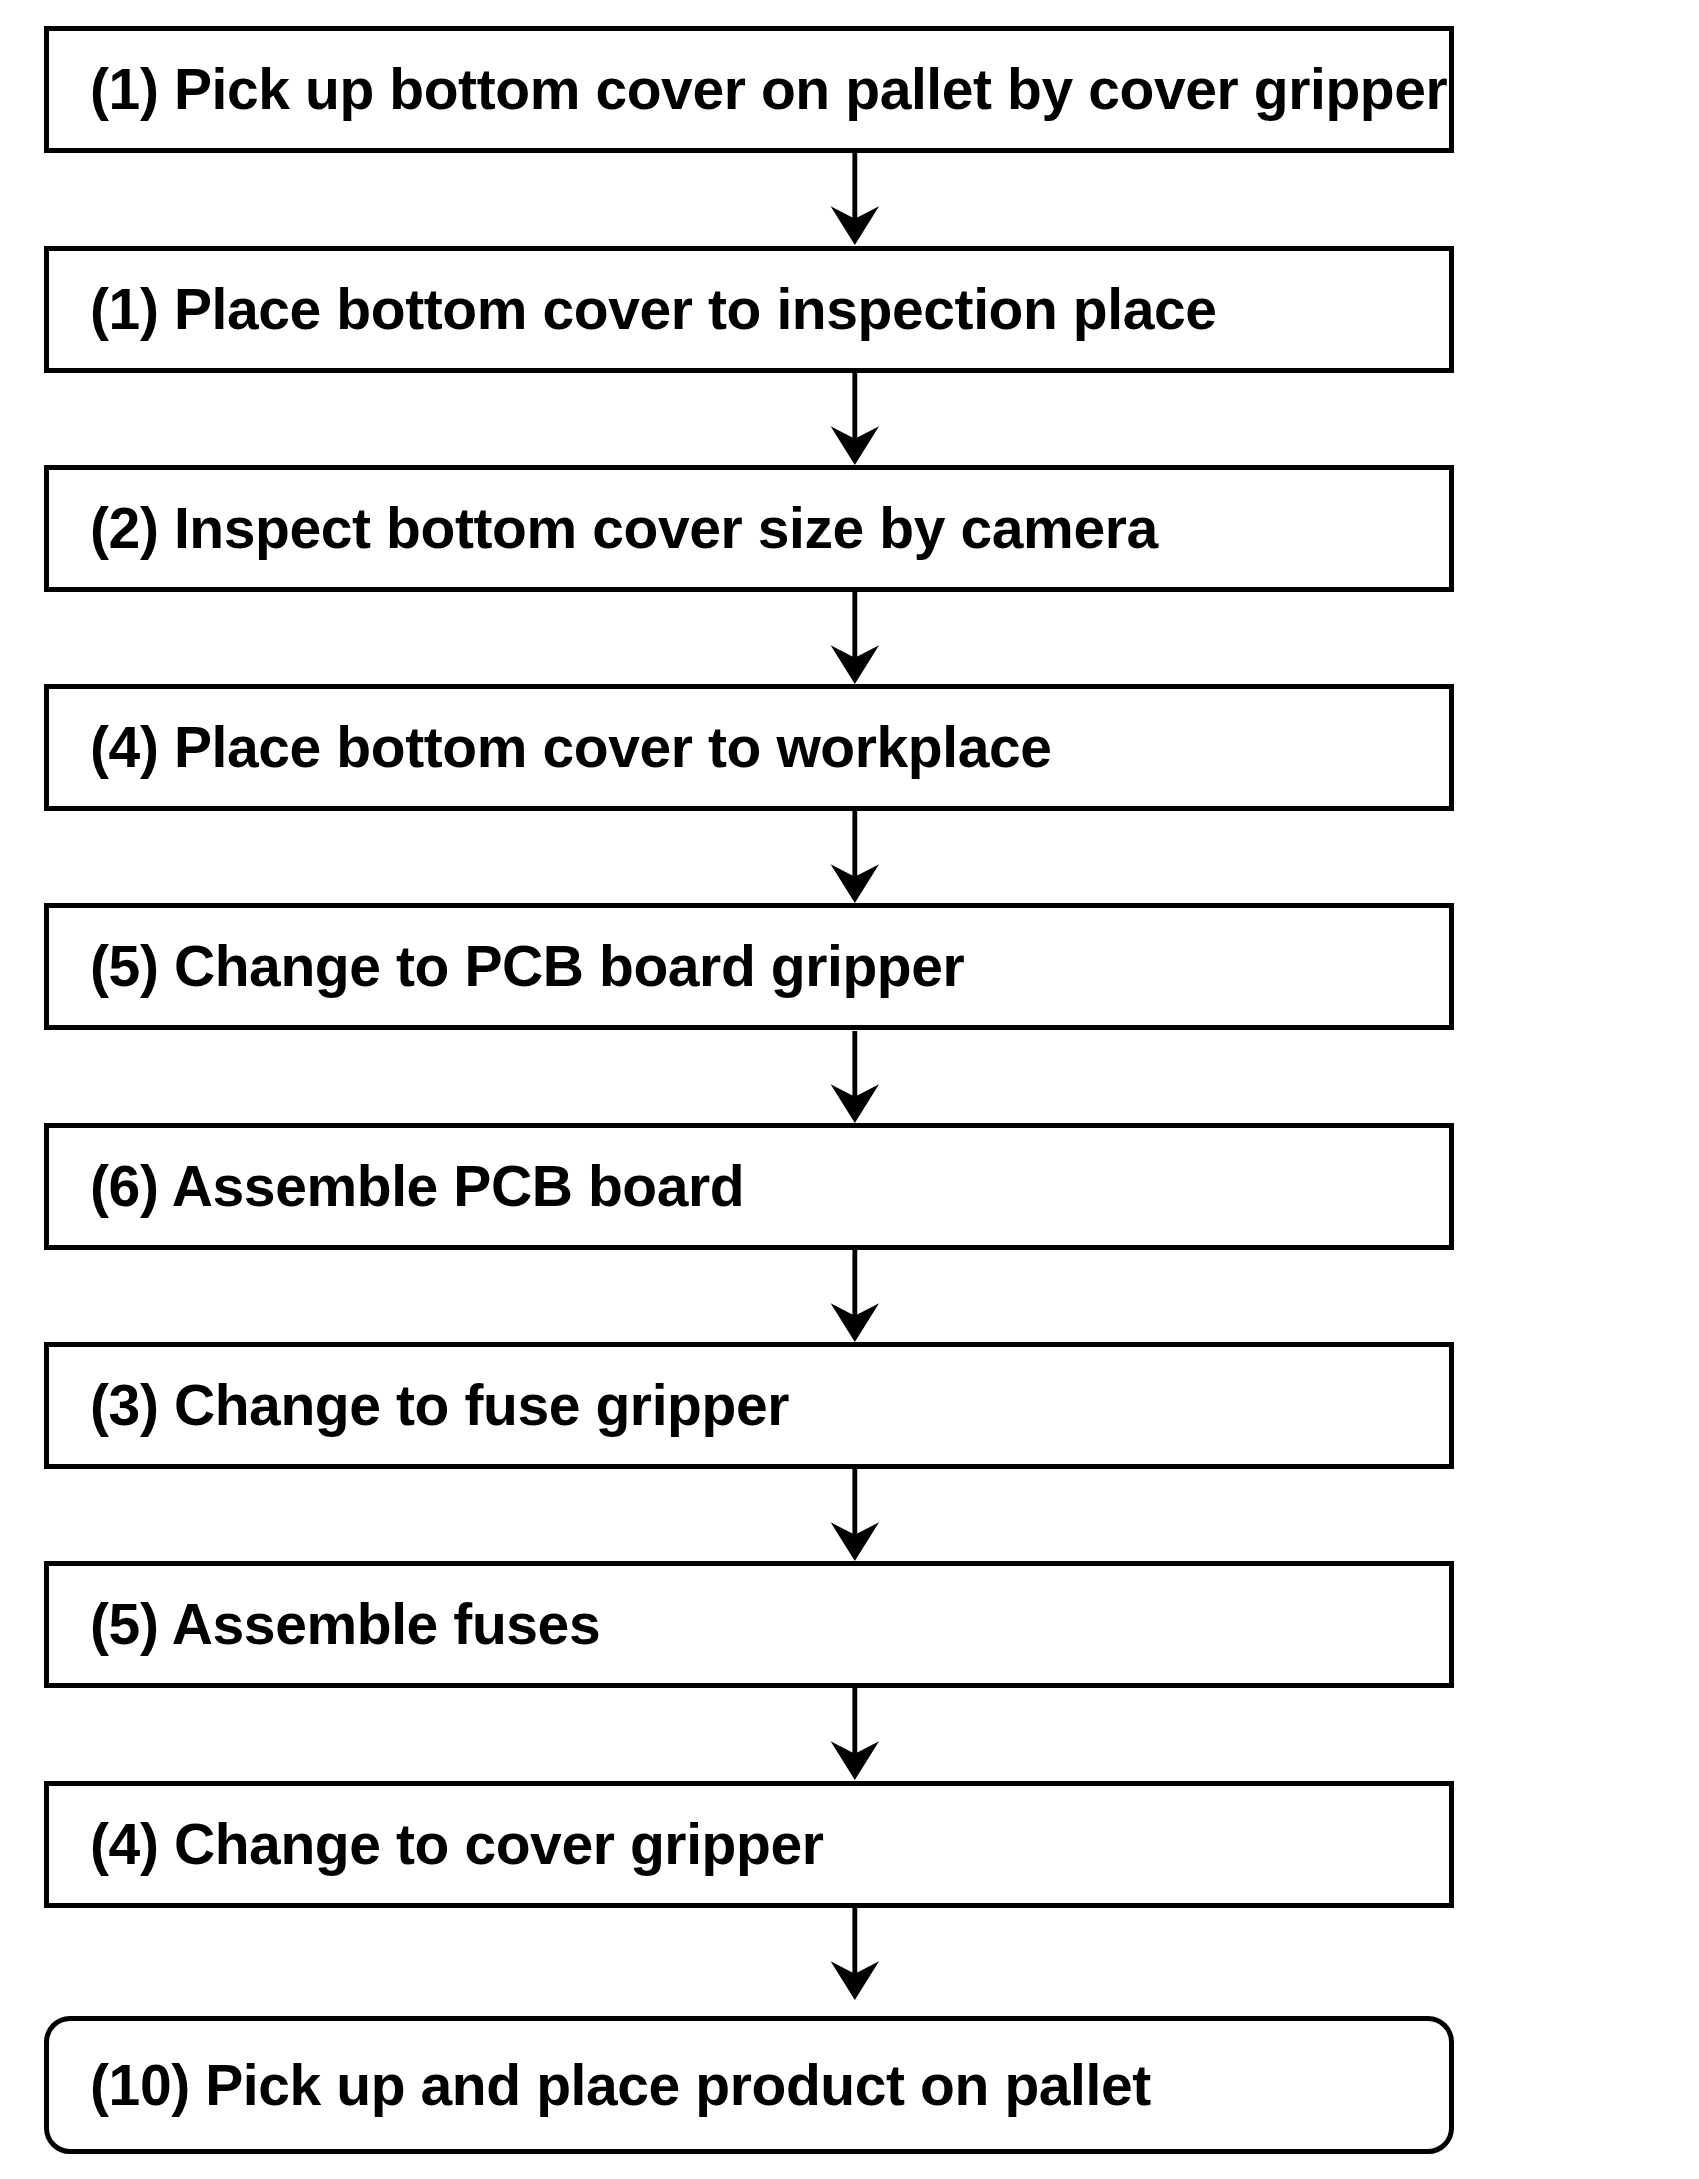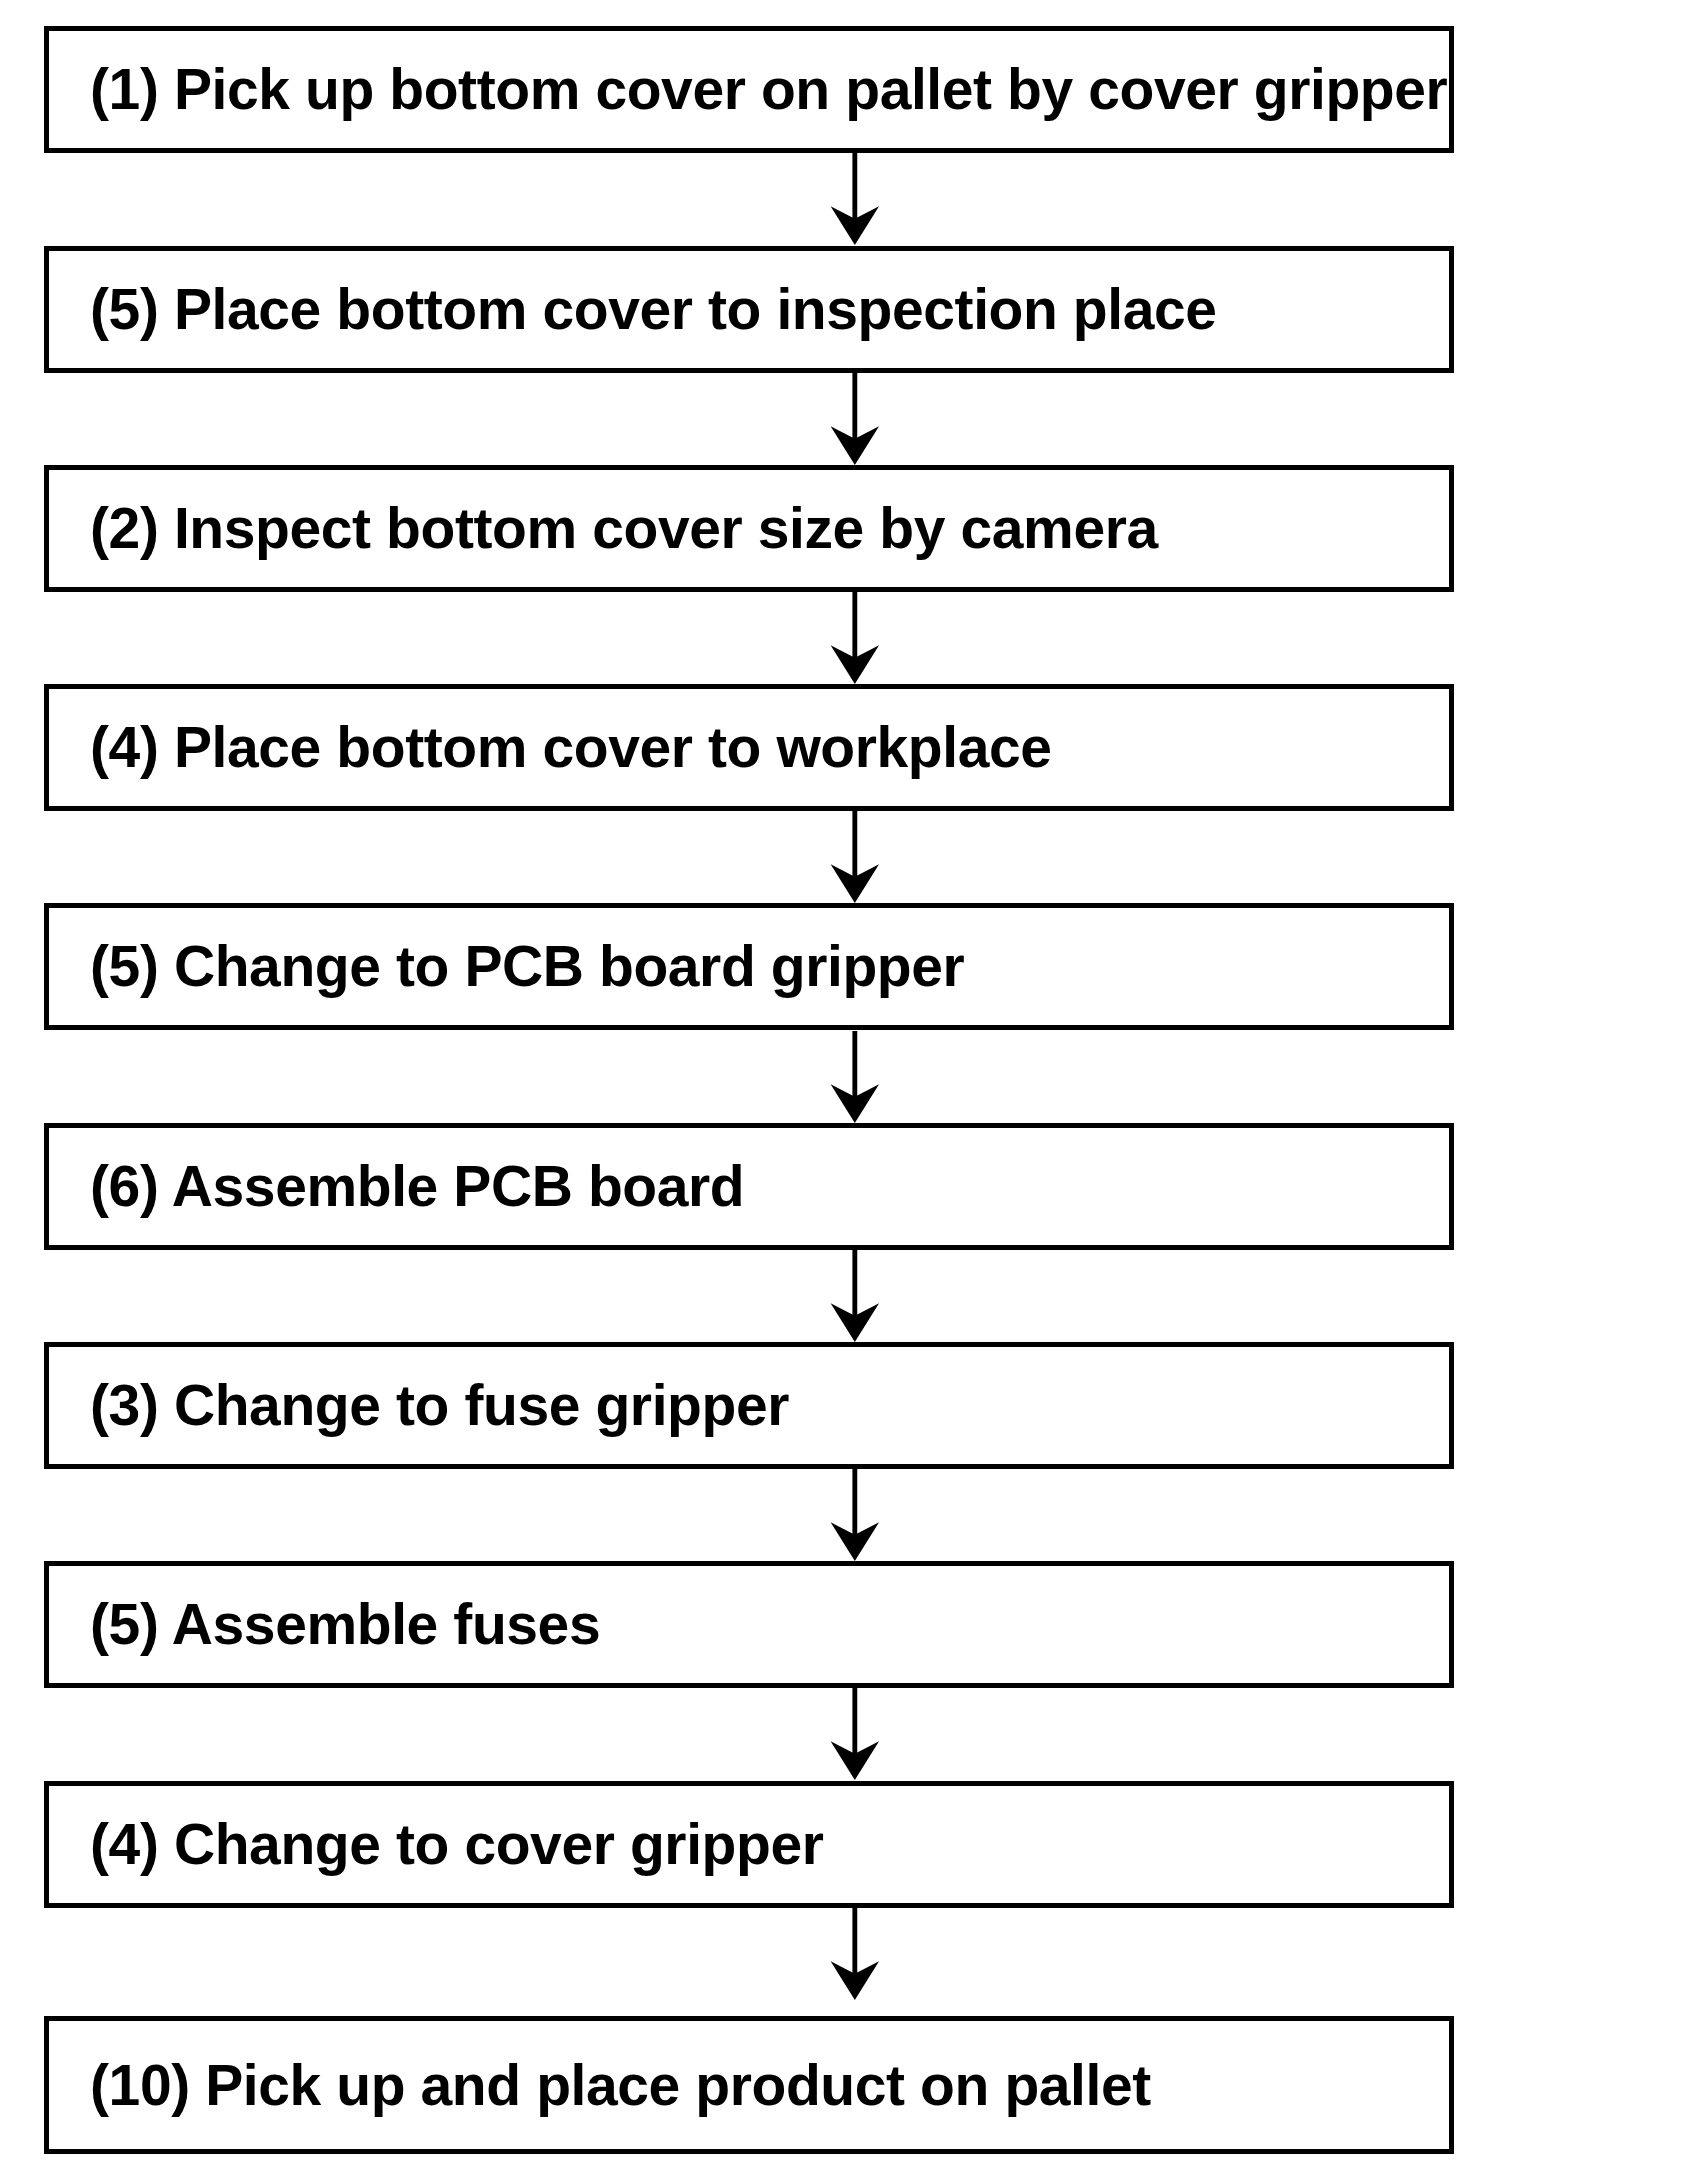--- a/index.html
+++ b/index.html
@@ -79,21 +79,21 @@
   </div>
   <div class="connector" style="top:153px;">
     <svg viewBox="0 0 1751 95" xmlns="http://www.w3.org/2000/svg" aria-hidden="true">
       <line x1="881" y1="0" x2="881" y2="90" stroke="#000000" stroke-width="5"></line>
       <path d="M 881 95 L 856 55 L 881 68 L 906 55 Z" fill="#000000"></path>
     </svg>
   </div>
 
   <div class="step-row" style="top:246px;">
     <div class="step-box">
-      <span class="step-label">(5) Place bottom cover to inspection place</span>
+      <span class="step-label">(1) Place bottom cover to inspection place</span>
     </div>
   </div>
   <div class="connector" style="top:373px;">
     <svg viewBox="0 0 1751 95" xmlns="http://www.w3.org/2000/svg" aria-hidden="true">
       <line x1="881" y1="0" x2="881" y2="90" stroke="#000000" stroke-width="5"></line>
       <path d="M 881 95 L 856 55 L 881 68 L 906 55 Z" fill="#000000"></path>
     </svg>
   </div>
 
   <div class="step-row" style="top:465px;">
@@ -174,19 +174,19 @@
     </div>
   </div>
   <div class="connector" style="top:1908px;">
     <svg viewBox="0 0 1751 95" xmlns="http://www.w3.org/2000/svg" aria-hidden="true">
       <line x1="881" y1="0" x2="881" y2="90" stroke="#000000" stroke-width="5"></line>
       <path d="M 881 95 L 856 55 L 881 68 L 906 55 Z" fill="#000000"></path>
     </svg>
   </div>
 
   <div class="step-row" style="top:2016px;">
-    <div class="step-box" style="height:138px;">
+    <div class="step-box" style="height:138px;border-radius:26px;">
       <span class="step-label">(10) Pick up and place product on pallet</span>
     </div>
   </div>
 
 </div>
 
 
 </body></html>

